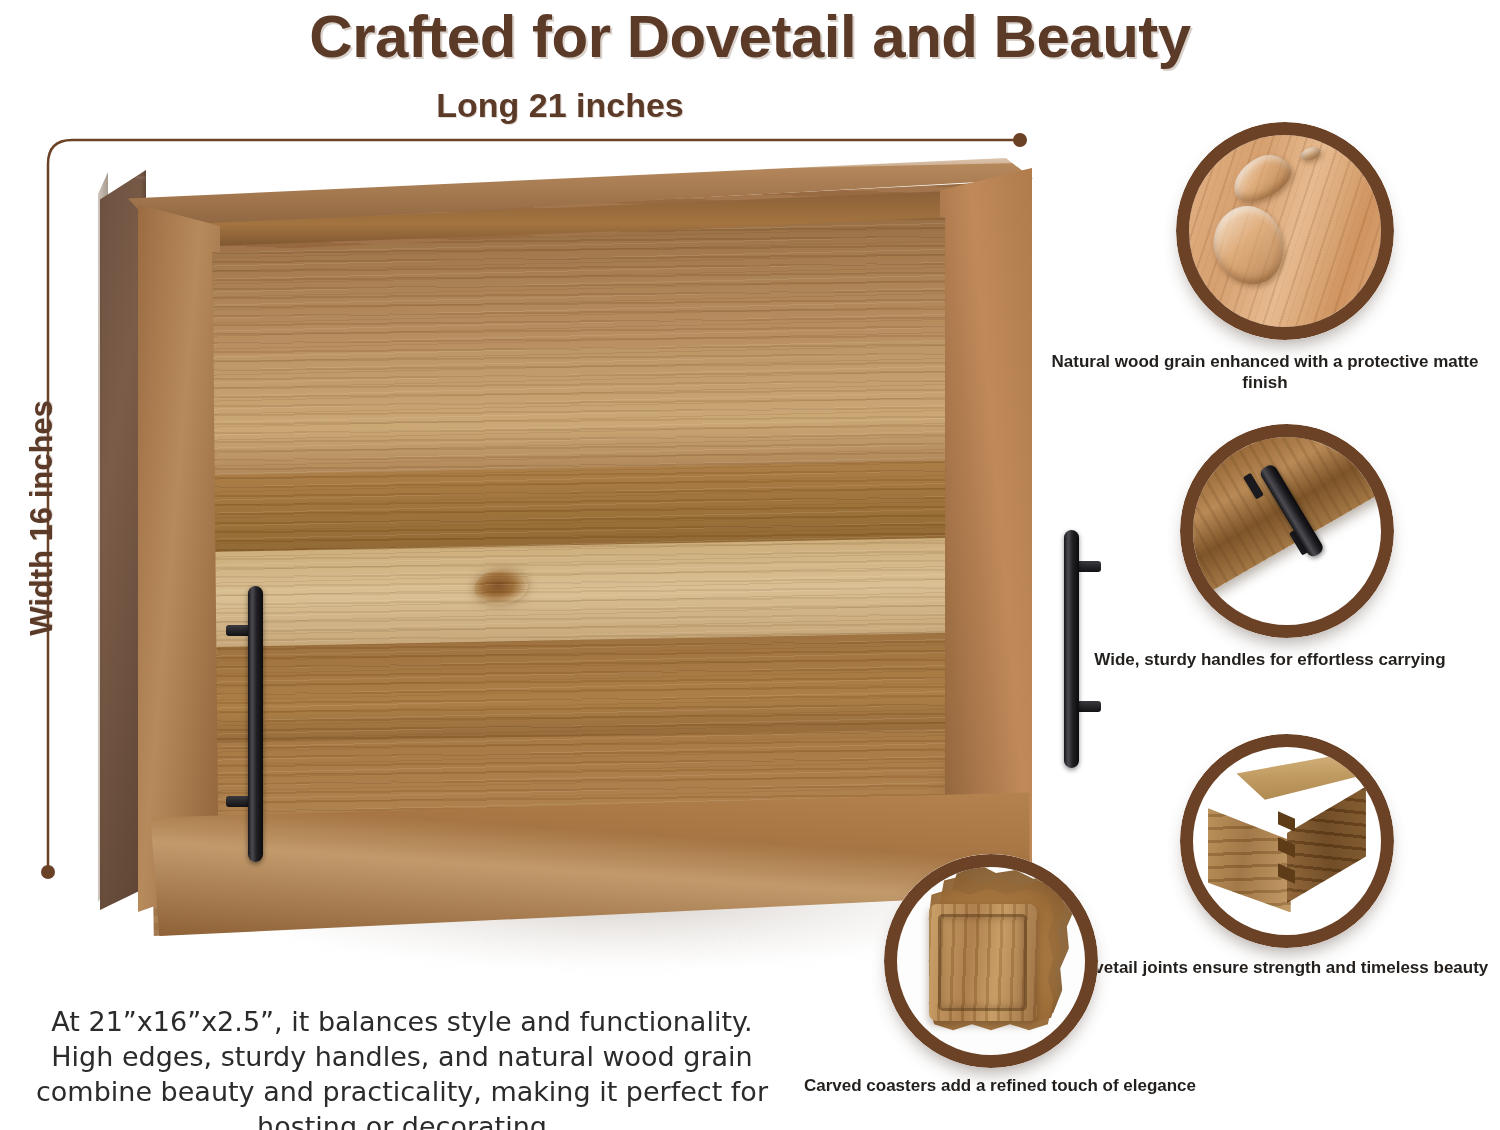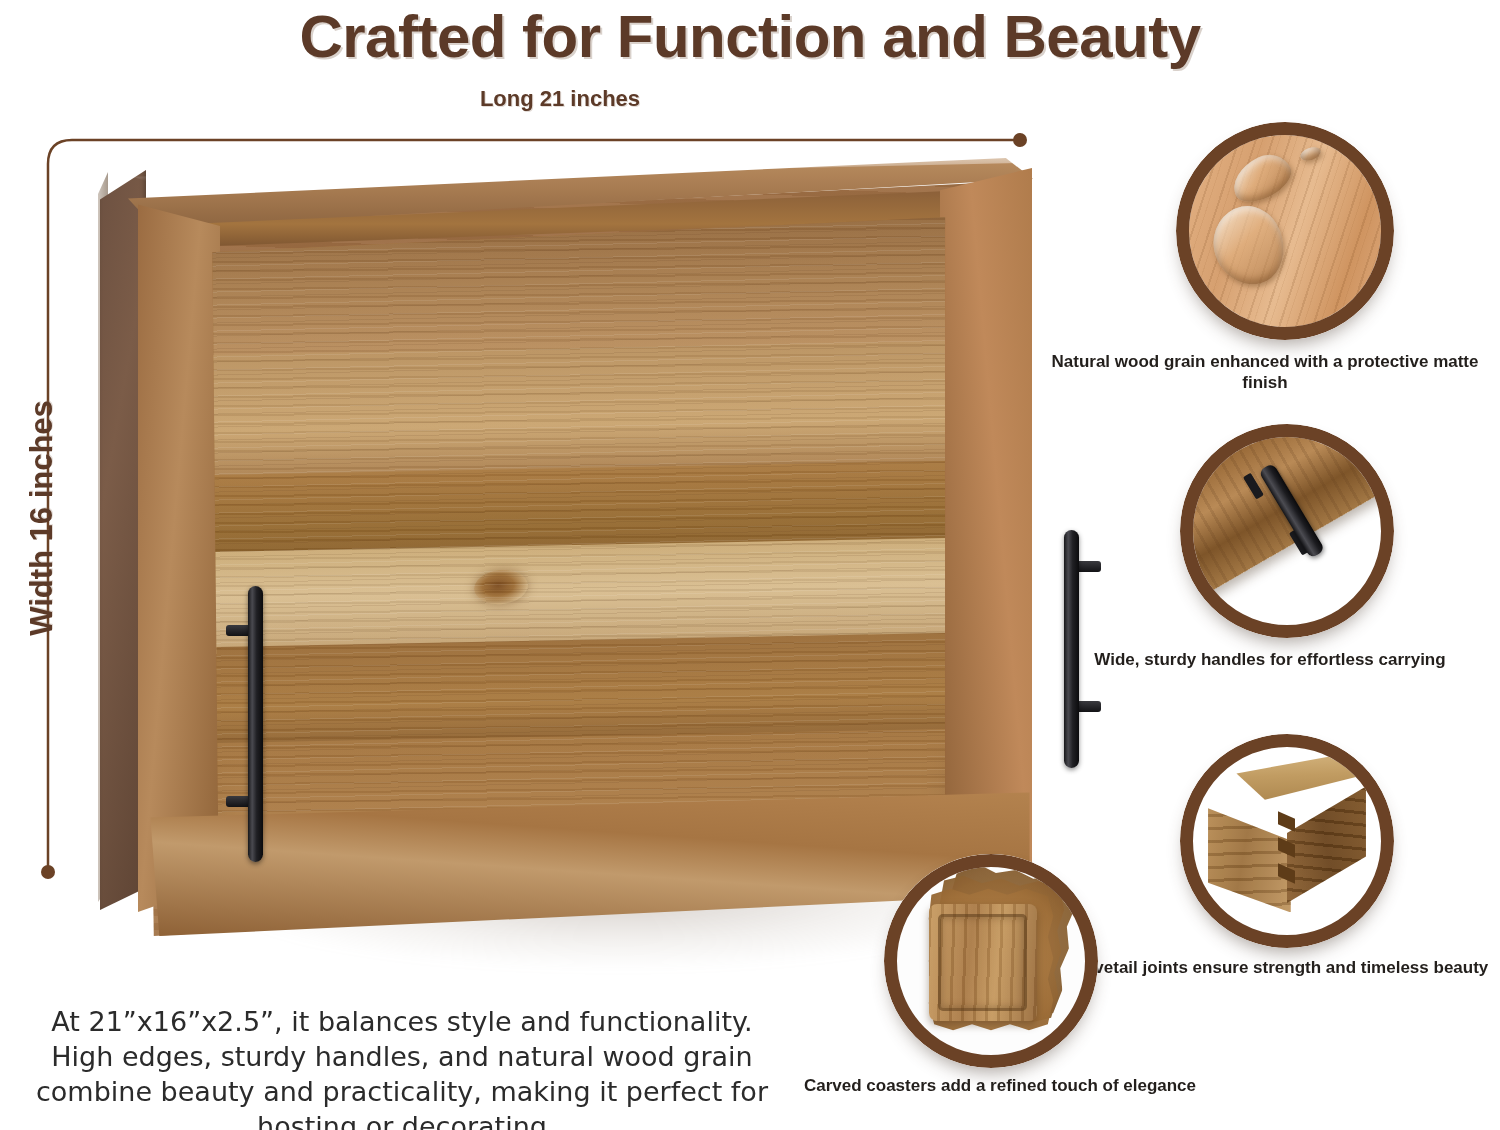--- a/index.html
+++ b/index.html
@@ -17,21 +17,21 @@
     text-align: center;
     font-size: 60px; font-weight: bold; letter-spacing: -0.5px;
     color: #5C3A28;
     text-shadow: 2px 2px 0 rgba(120,90,70,0.28);
   }
 
   
   .dim-top {
     position: absolute; top: 86px; left: 330px; width: 460px;
     text-align: center;
-    font-size: 22px; font-weight: bold; color: #5C3A28;
+    font-size: 34px; font-weight: bold; color: #5C3A28;
     text-shadow: 1px 1px 0 rgba(140,110,90,0.25);
   }
   .dim-left {
     position: absolute; left: -88px; top: 500px;
     width: 260px; text-align: center;
     transform: rotate(-90deg); transform-origin: center center;
     font-size: 31px; font-weight: bold; color: #5C3A28;
     text-shadow: 1px 1px 0 rgba(140,110,90,0.25);
   }
 
@@ -307,21 +307,21 @@
   .cap1 { position: absolute; left: 1030px; top: 352px; width: 470px; }
   .cap2 { position: absolute; left: 1045px; top: 650px; width: 450px; }
   .cap3 { position: absolute; left: 1060px; top: 958px; width: 440px; }
   .cap4 { position: absolute; left: 790px; top: 1076px; width: 420px; }
 </style>
 </head>
 <body>
 
 <div id="page">
 
-  <div class="title">Crafted for Function and Beauty</div>
+  <div class="title">Crafted for Dovetail and Beauty</div>
 
   <div class="bracket">
     <svg width="1010" height="770" viewBox="0 0 1010 770" fill="none" aria-hidden="true">
       <path d="M22 752 L22 44 Q22 20 46 20 L992 20" stroke="#6B4226" stroke-width="2.5" fill="none" stroke-linecap="round"></path>
       <circle cx="22" cy="752" r="7" fill="#6B4226"></circle>
       <circle cx="994" cy="20" r="7" fill="#6B4226"></circle>
     </svg>
   </div>
 
   <div class="dim-top">Long 21 inches</div>

